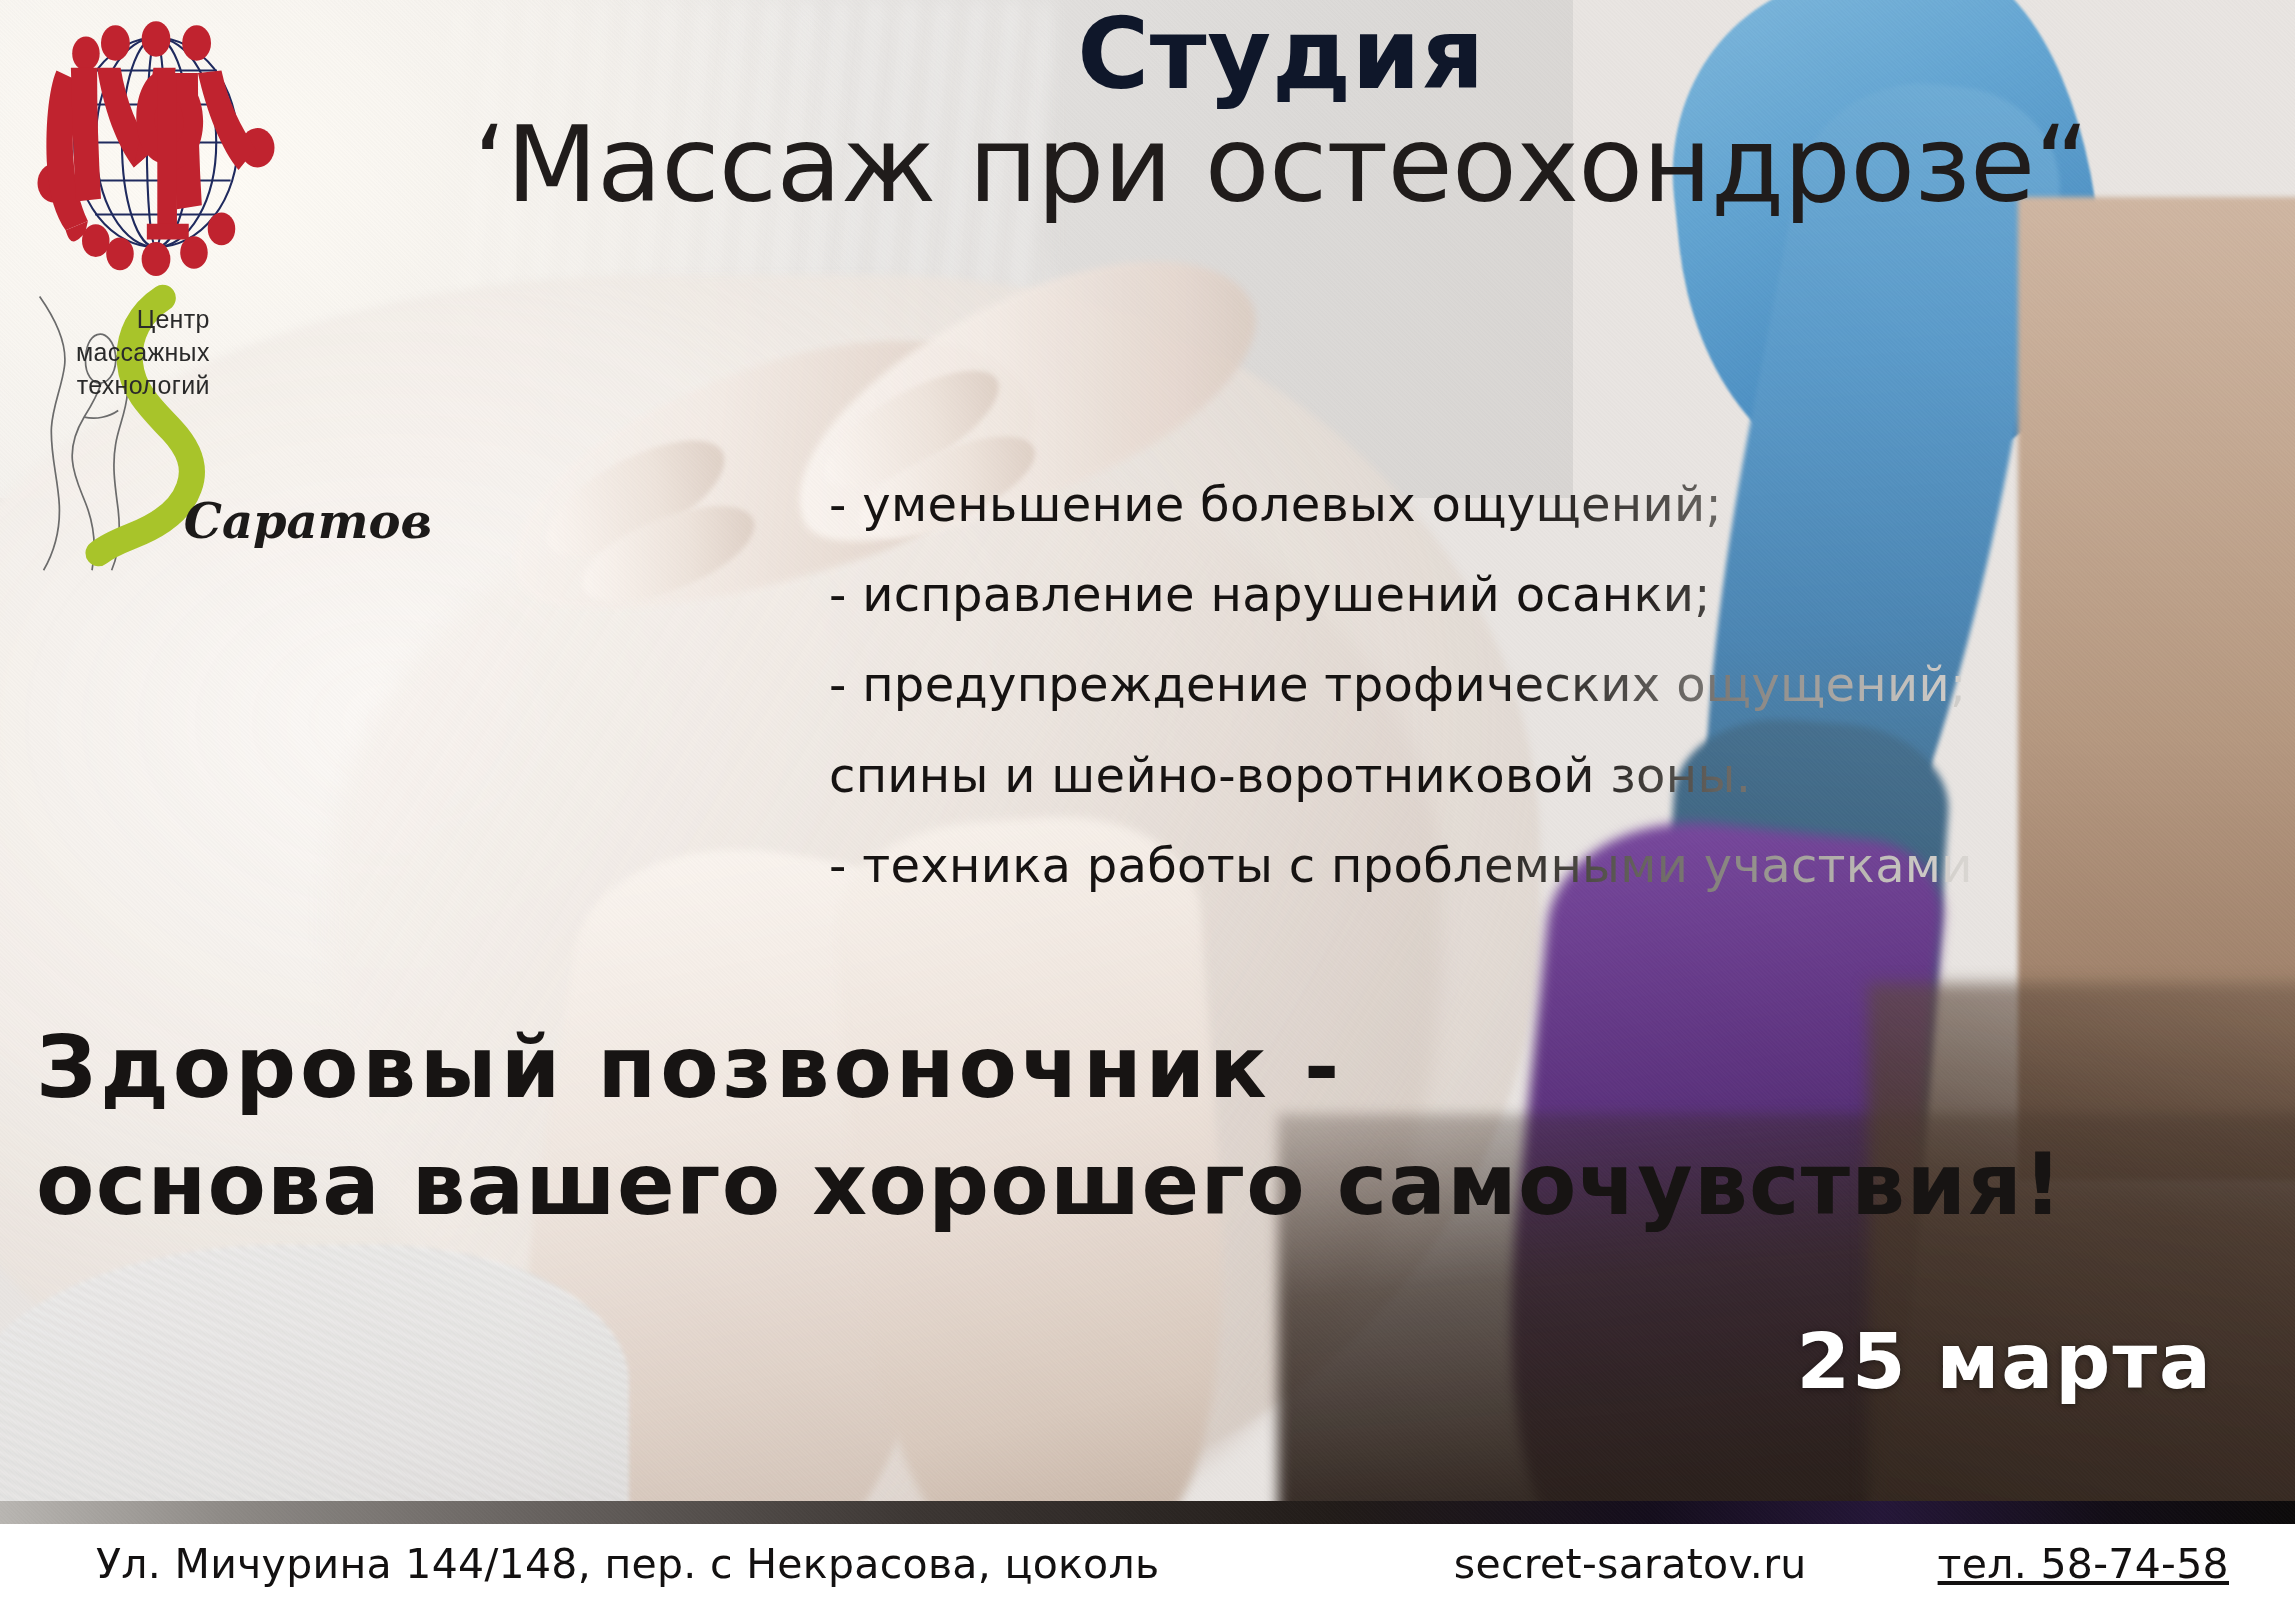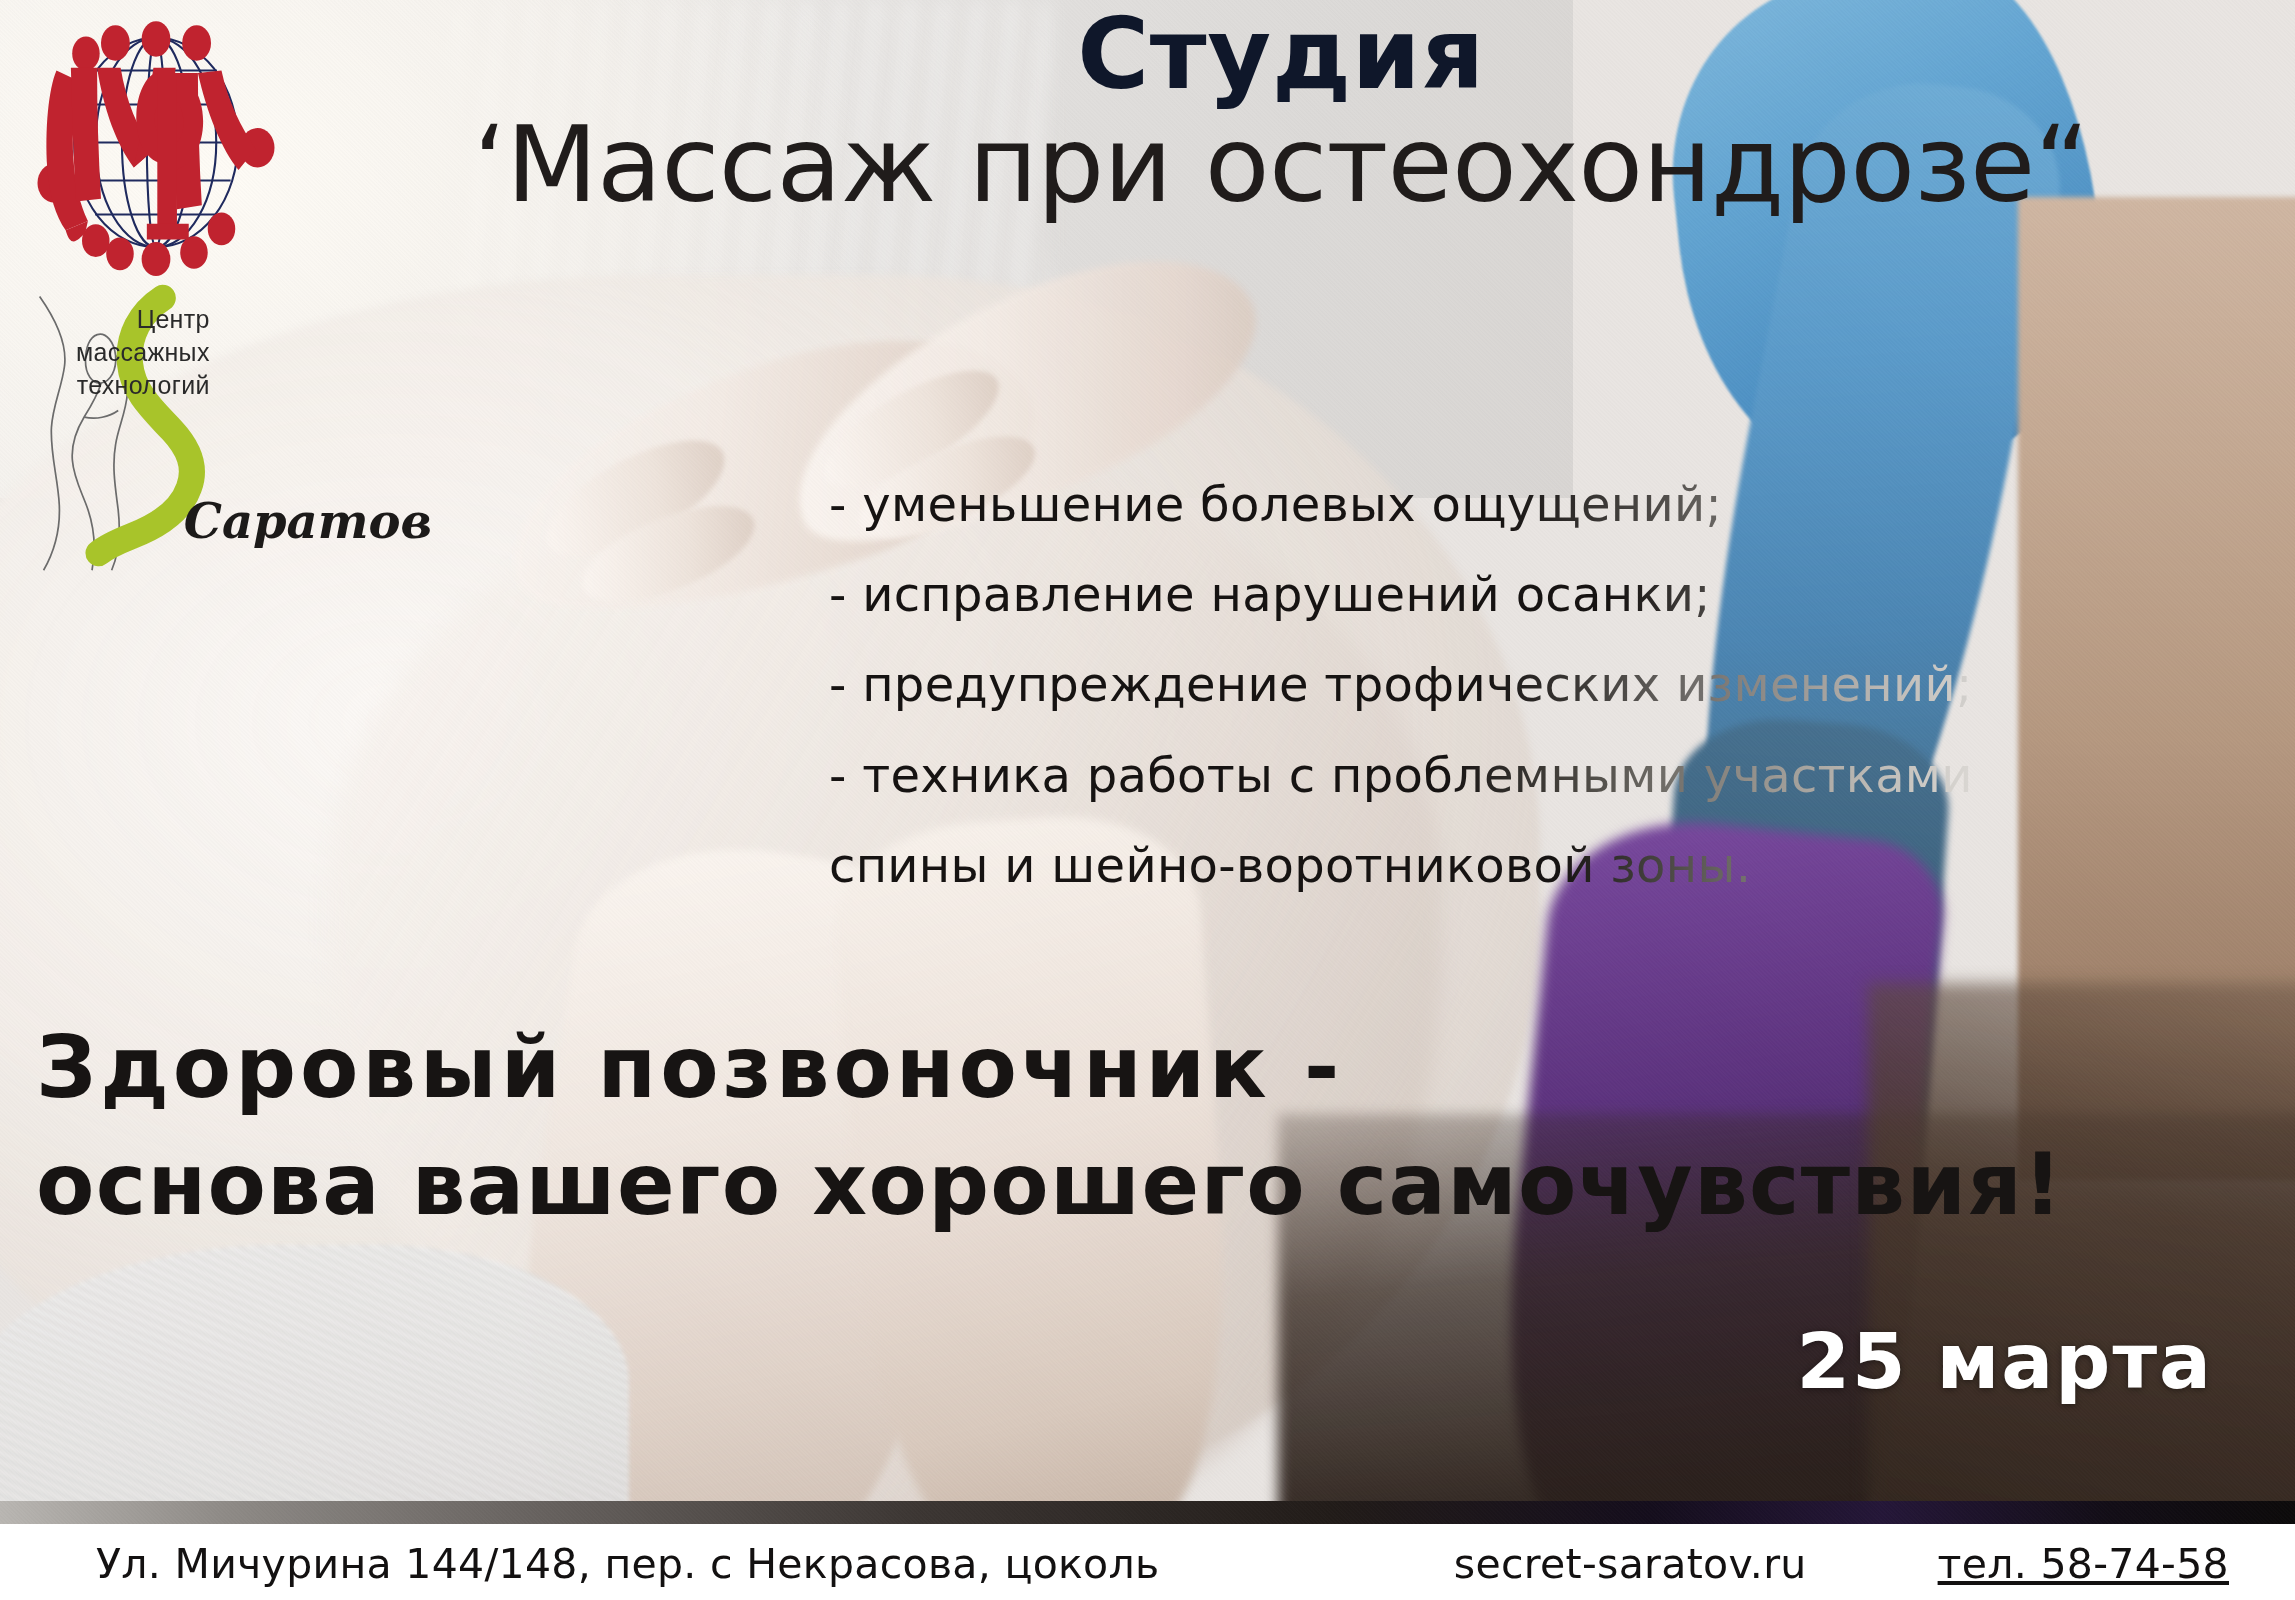--- a/index.html
+++ b/index.html
@@ -404,23 +404,23 @@
   </div>
 
   <div class="headline-wrap">
     <div class="h-studio">Студия</div>
     <div class="h-title">‘Массаж при остеохондрозе“</div>
   </div>
 
   <div class="bullets">
     <div class="bullet b1">- уменьшение болевых ощущений;</div>
     <div class="bullet b2">- исправление нарушений осанки;</div>
-    <div class="bullet b3">- предупреждение трофических изменений;</div>
+    <div class="bullet b3">- предупреждение трофических ощущений;</div>
+    <div class="bullet b5">спины и шейно-воротниковой зоны.</div>
     <div class="bullet b4">- техника работы с проблемными участками</div>
-    <div class="bullet b5">спины и шейно-воротниковой зоны.</div>
   </div>
 
   <div class="slogan">
     <div class="slogan-line l1">Здоровый позвоночник -</div>
     <div class="slogan-line l2">основа вашего хорошего самочувствия!</div>
   </div>
 
   <div class="date-badge">25 марта</div>
 
   <div class="footer">

